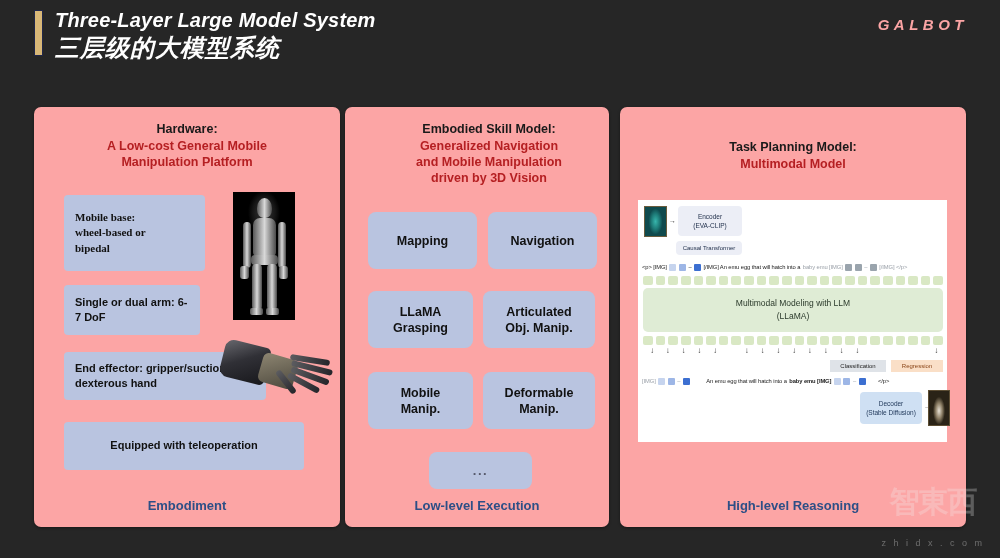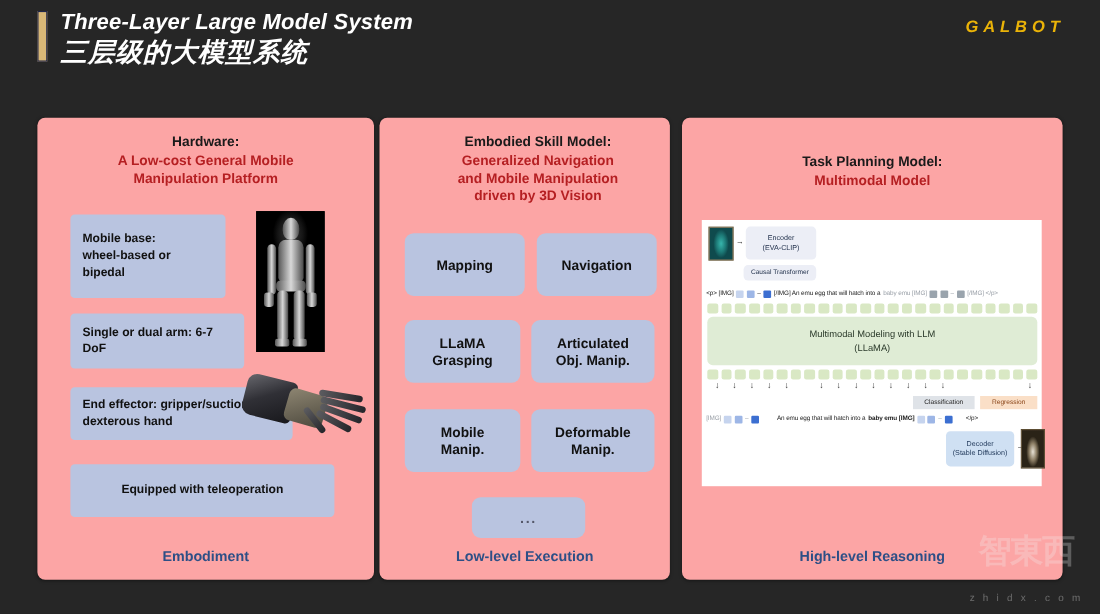--- a/index.html
+++ b/index.html
@@ -21,21 +21,21 @@
   .title-en {
     font-size:20px; font-weight:bold; color:#ffffff;
     letter-spacing:0.2px; line-height:26px;
   }
   .title-cn {
     font-size:24px; font-weight:bold; color:#ffffff;
     line-height:30px; letter-spacing:1px;
   }
   .brand {
     position:absolute; right:32px; top:16px;
-    font-size:15px; font-weight:600; color:#eab308;
+    font-size:15px; font-weight:600; color:#fca5a5;
     letter-spacing:4.5px;
   }
 
   
   .panel {
     position:absolute; background:#fca5a5; border-radius:7px;
     box-shadow:0 1px 3px rgba(0,0,0,0.4);
   }
   #panel-hardware { left:34px;  top:107px; width:306px; height:420px; }
   #panel-skill    { left:345px; top:107px; width:264px; height:420px;padding-left:24px; }
@@ -50,21 +50,21 @@
     text-align:center; font-size:13px; font-weight:bold; color:#2d4f86;
   }
 
   
   .hw-box {
     position:absolute; background:#b9c4e0; border-radius:4px;
     font-size:11px; font-weight:bold; color:#111; line-height:15.5px;
     padding:9px 11px; display:flex; align-items:center;
   }
   #hw-box-0 { left:30px;  top:88px;  width:141px; height:76px; }
-  #hw-box-1 { left:30px;  top:178px; width:158px; height:50px; }
+  #hw-box-1 { left:30px;  top:178px; width:136px; height:50px; }
   #hw-box-2 { left:30px;  top:245px; width:202px; height:48px; }
   #hw-box-3 { left:30px;  top:315px; width:240px; height:48px;
               justify-content:center; text-align:center; }
 
   
   .robot-photo {
     position:absolute; left:199px; top:85px; width:62px; height:128px;
     background:
       radial-gradient(ellipse 16px 22px at 50% 16%, #3a3a3a 0%, #151515 70%, #000 100%),
       radial-gradient(ellipse 22px 34px at 50% 45%, #c9c9c9 0%, #6e6e6e 55%, #0c0c0c 100%),
@@ -227,21 +227,21 @@
     <div class="brand">GALBOT</div>
   </div>
 
   <div class="panel" id="panel-hardware">
     <div class="panel-head">
       <div class="head-black">Hardware:</div>
       <div class="head-red">A Low-cost General Mobile</div>
       <div class="head-red">Manipulation Platform</div>
     </div>
 
-    <div class="hw-box" id="hw-box-0" style="white-space: pre-line;">Mobile base:
+    <div class="hw-box" id="hw-box-0" style="white-space: pre-line; font-family: Liberation Serif, serif;">Mobile base:
 wheel-based or
 bipedal</div>
     <div class="hw-box" id="hw-box-1">Single or dual arm: 6-7 DoF</div>
     <div class="hw-box" id="hw-box-2">End effector: gripper/suction cup/ dexterous hand</div>
     <div class="hw-box" id="hw-box-3">Equipped with teleoperation</div>
 
     <div class="robot-photo">
       <div class="rb r-head"></div>
         <div class="rb r-torso"></div>
       <div class="rb r-armL"></div>

